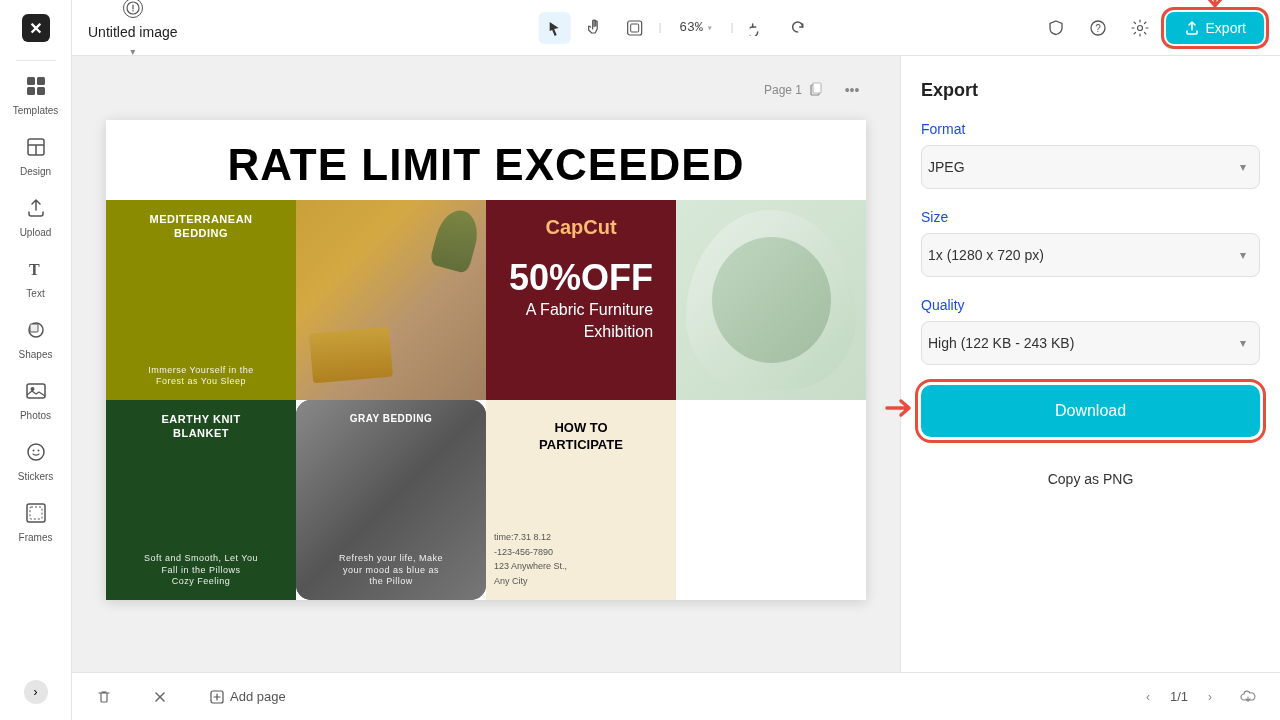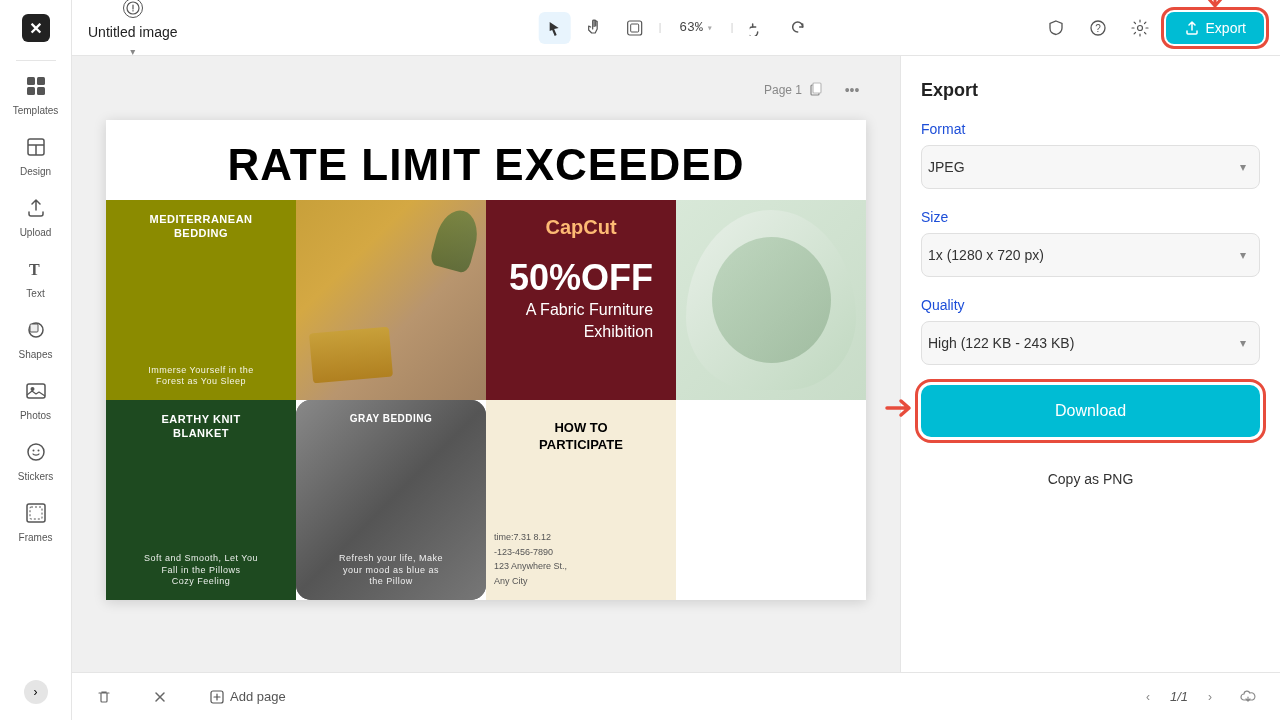--- a/index.html
+++ b/index.html
@@ -402,21 +402,20 @@
       border-radius: 4px;
       cursor: pointer;
       color: #888;
       border: none;
       background: transparent;
       font-size: 12px;
     }
     .page-counter {
       font-size: 13px;
       color: #555;
-      font-style: italic;
     }
     .save-icon-btn {
       width: 32px;
       height: 32px;
       display: flex;
       align-items: center;
       justify-content: center;
       border-radius: 6px;
       cursor: pointer;
       color: #888;

